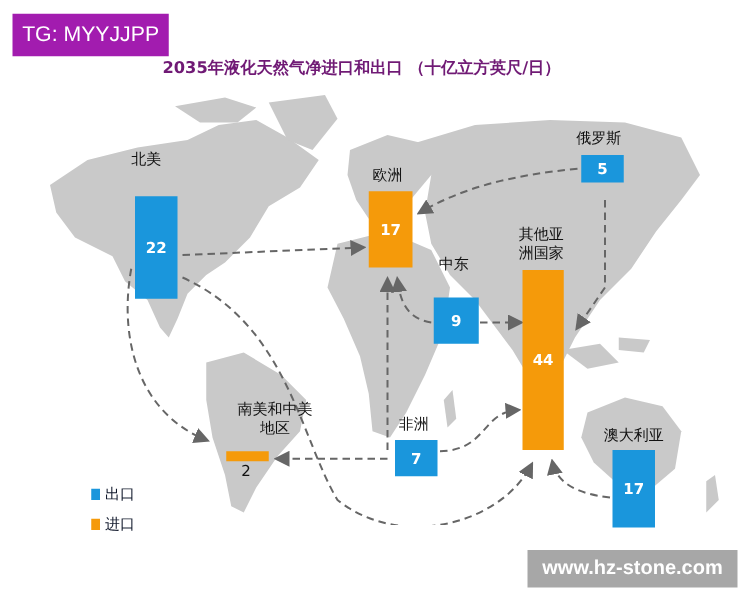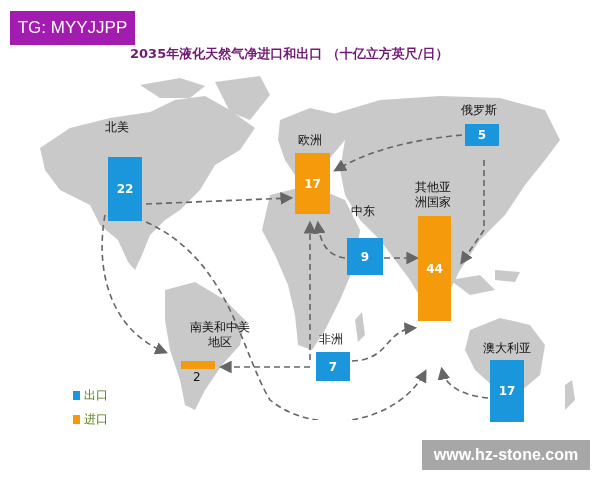--- a/index.html
+++ b/index.html
@@ -5,21 +5,21 @@
   html,body{margin:0;padding:0;}
   body{width:600px;height:480px;position:relative;background:#ffffff;overflow:hidden;font-family:"DejaVu Sans",sans-serif;}
   .wm-tl{position:absolute;left:10px;top:11px;width:125px;height:34px;background:#a21caf;color:#fff;font-family:"Liberation Sans",sans-serif;font-size:17px;line-height:34px;text-align:center;}
   .wm-br{position:absolute;left:422px;top:440px;width:168px;height:30px;background:#a7a7a7;color:#fff;font-family:"Liberation Sans",sans-serif;font-size:16px;line-height:30px;text-align:center;font-weight:bold;}
   .title{position:absolute;left:130px;top:45px;width:320px;font-size:13px;font-weight:bold;color:#701a75;letter-spacing:0px;white-space:nowrap;}
   .map{position:absolute;left:0;top:70px;width:600px;height:350px;}
   .box{position:absolute;color:#fff;font-weight:bold;font-size:12px;display:flex;align-items:center;justify-content:center;}
   .exp{background:#1a96dc;}
   .imp{background:#f59a0a;}
   .lbl{position:absolute;font-weight:normal;font-size:12px;color:#111;text-align:center;line-height:15px;white-space:nowrap;}
-  .legend{position:absolute;left:73px;top:383px;font-size:12px;color:#4d7c0f;}
+  .legend{position:absolute;left:73px;top:383px;font-size:12px;color:#0f172a;}
   .legend .row{display:flex;align-items:center;height:24px;}
   .legend .sw{width:7px;height:9px;margin-right:4px;}
 </style>
 </head>
 <body>
 
 <div class="wm-tl">TG: MYYJJPP</div>
 
 <div class="title">2035年液化天然气净进口和出口 （十亿立方英尺/日）</div>
 
@@ -62,36 +62,36 @@
     <path d="M345,258 C325,255 320,240 318,224" marker-end="url(#ah)"></path>
     <path d="M384,258 L416,258" marker-end="url(#ah)"></path>
     <path d="M310,360 L310,224" marker-end="url(#ah)"></path>
     <path d="M310,367 L222,367" marker-end="url(#ah)"></path>
     <path d="M352,361 C390,360 385,330 414,328" marker-end="url(#ah)"></path>
     <path d="M488,398 C460,395 445,385 442,370" marker-end="url(#ah)"></path>
   </g>
 </svg>
 
 <div class="lbl" style="left:105px;top:120px;">北美</div>
-<div class="box exp" style="left:108px;top:157px;width:34px;height:64px;">22</div>
+<div class="box exp" style="left:108px;top:157px;width:34px;height:82px;">22</div>
 
 <div class="lbl" style="left:298px;top:133px;">欧洲</div>
 <div class="box imp" style="left:295px;top:153px;width:35px;height:61px;">17</div>
 
 <div class="lbl" style="left:461px;top:103px;">俄罗斯</div>
 <div class="box exp" style="left:465px;top:124px;width:34px;height:22px;">5</div>
 
 <div class="lbl" style="left:351px;top:204px;">中东</div>
 <div class="box exp" style="left:347px;top:238px;width:36px;height:37px;">9</div>
 
 <div class="lbl" style="left:415px;top:180px;">
   <div>其他亚</div>
   <div>洲国家</div>
 </div>
-<div class="box imp" style="left:418px;top:216px;width:33px;height:105px;">44</div>
+<div class="box imp" style="left:418px;top:216px;width:33px;height:144px;">44</div>
 
 <div class="lbl" style="left:190px;top:320px;">
   <div>南美和中美</div>
   <div>地区</div>
 </div>
 <div class="box imp" style="left:181px;top:361px;width:34px;height:8px;"></div>
 <div class="lbl" style="left:193px;top:370px;">2</div>
 
 <div class="lbl" style="left:319px;top:332px;">非洲</div>
 <div class="box exp" style="left:316px;top:352px;width:34px;height:29px;">7</div>

